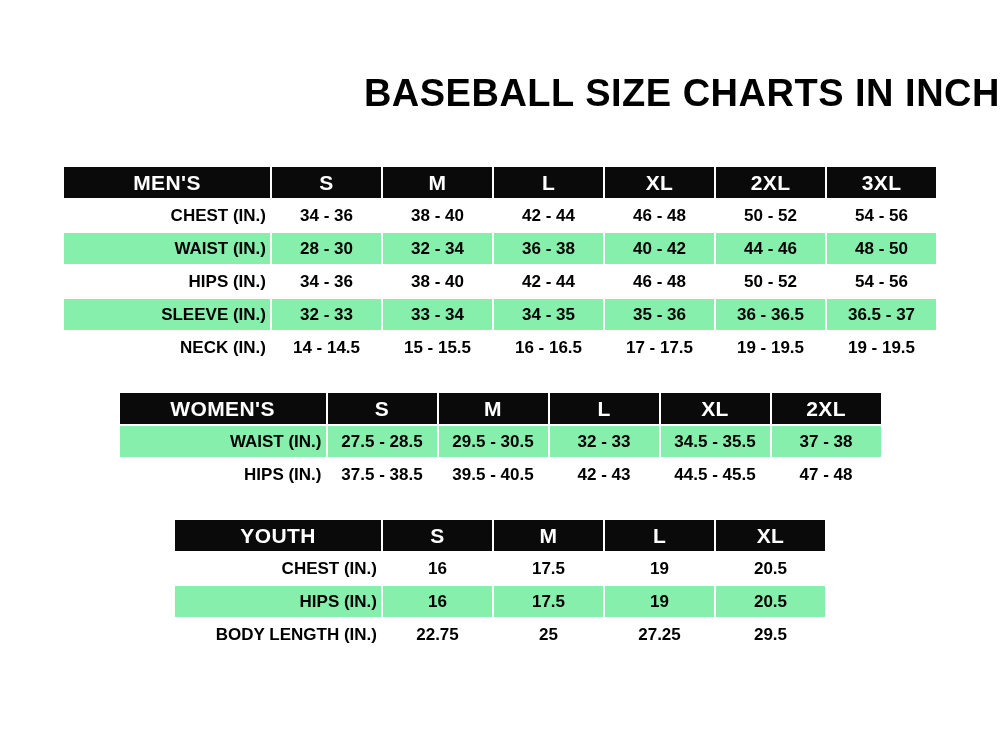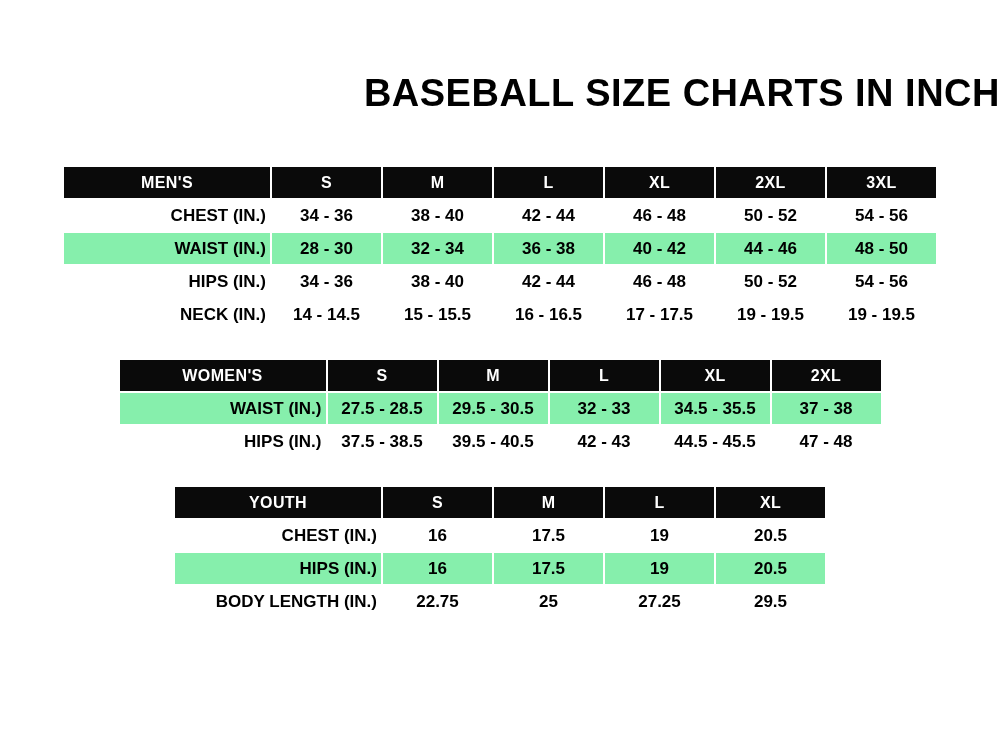--- a/index.html
+++ b/index.html
@@ -47,21 +47,21 @@
     font-weight: bold;
     height: 31px;
     padding: 0 4px;
     white-space: nowrap;
     color: #000000;
     background: #ffffff;
   }
   table.size-table thead th {
     background: #0a0a0a;
     color: #ffffff;
-    font-size: 16px;
+    font-size: 21px;
     letter-spacing: 0.4px;
   }
   table.size-table thead th.rowlabel-head {
     text-align: center;
   }
   table.size-table tbody tr.odd td {
     background: #ffffff;
   }
   table.size-table tbody tr.even td {
     background: #86efac;
@@ -137,20 +137,29 @@
           </tr>
           <tr class="odd">
             <td class="rowlabel">HIPS (IN.)</td>
             <td>34 - 36</td>
             <td>38 - 40</td>
             <td>42 - 44</td>
             <td>46 - 48</td>
             <td>50 - 52</td>
             <td>54 - 56</td>
           </tr>
+          <tr class="even">
+            <td class="rowlabel">SLEEVE (IN.)</td>
+            <td>32 - 33</td>
+            <td>33 - 34</td>
+            <td>34 - 35</td>
+            <td>35 - 36</td>
+            <td>36 - 36.5</td>
+            <td>36.5 - 37</td>
+          </tr>
           <tr class="odd">
             <td class="rowlabel">NECK (IN.)</td>
             <td>14 - 14.5</td>
             <td>15 - 15.5</td>
             <td>16 - 16.5</td>
             <td>17 - 17.5</td>
             <td>19 - 19.5</td>
             <td>19 - 19.5</td>
           </tr>
         </tbody>

